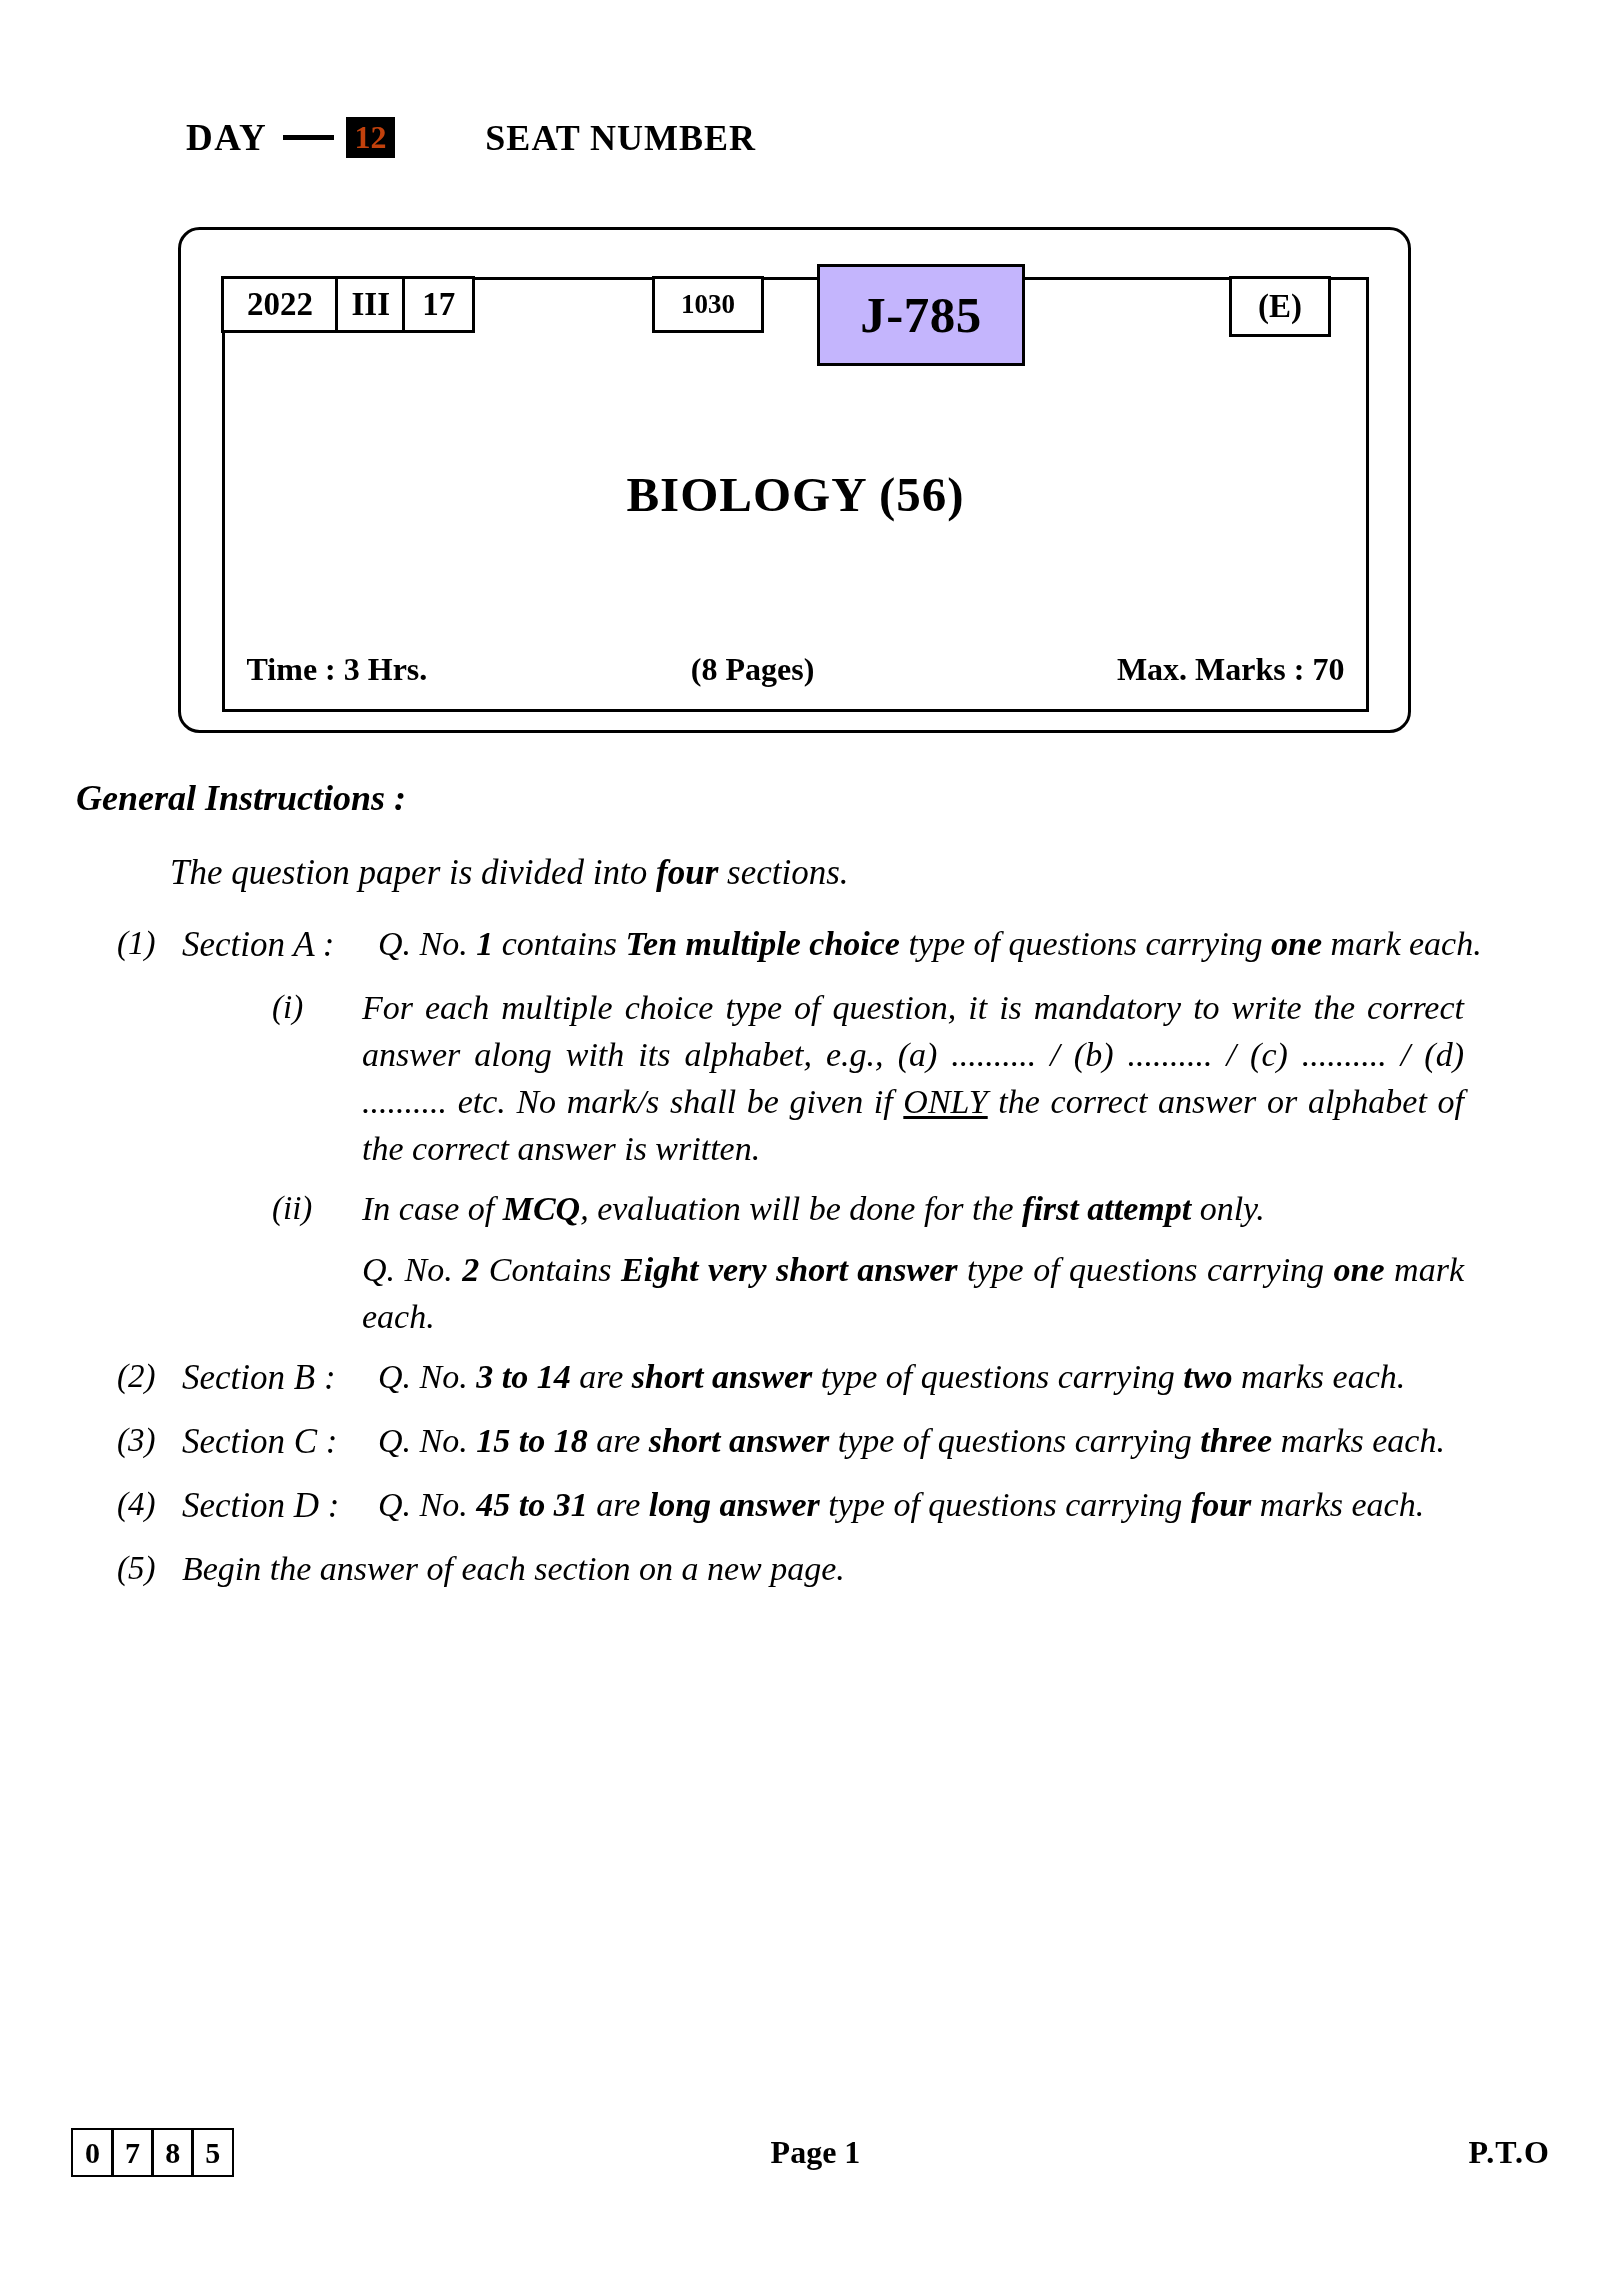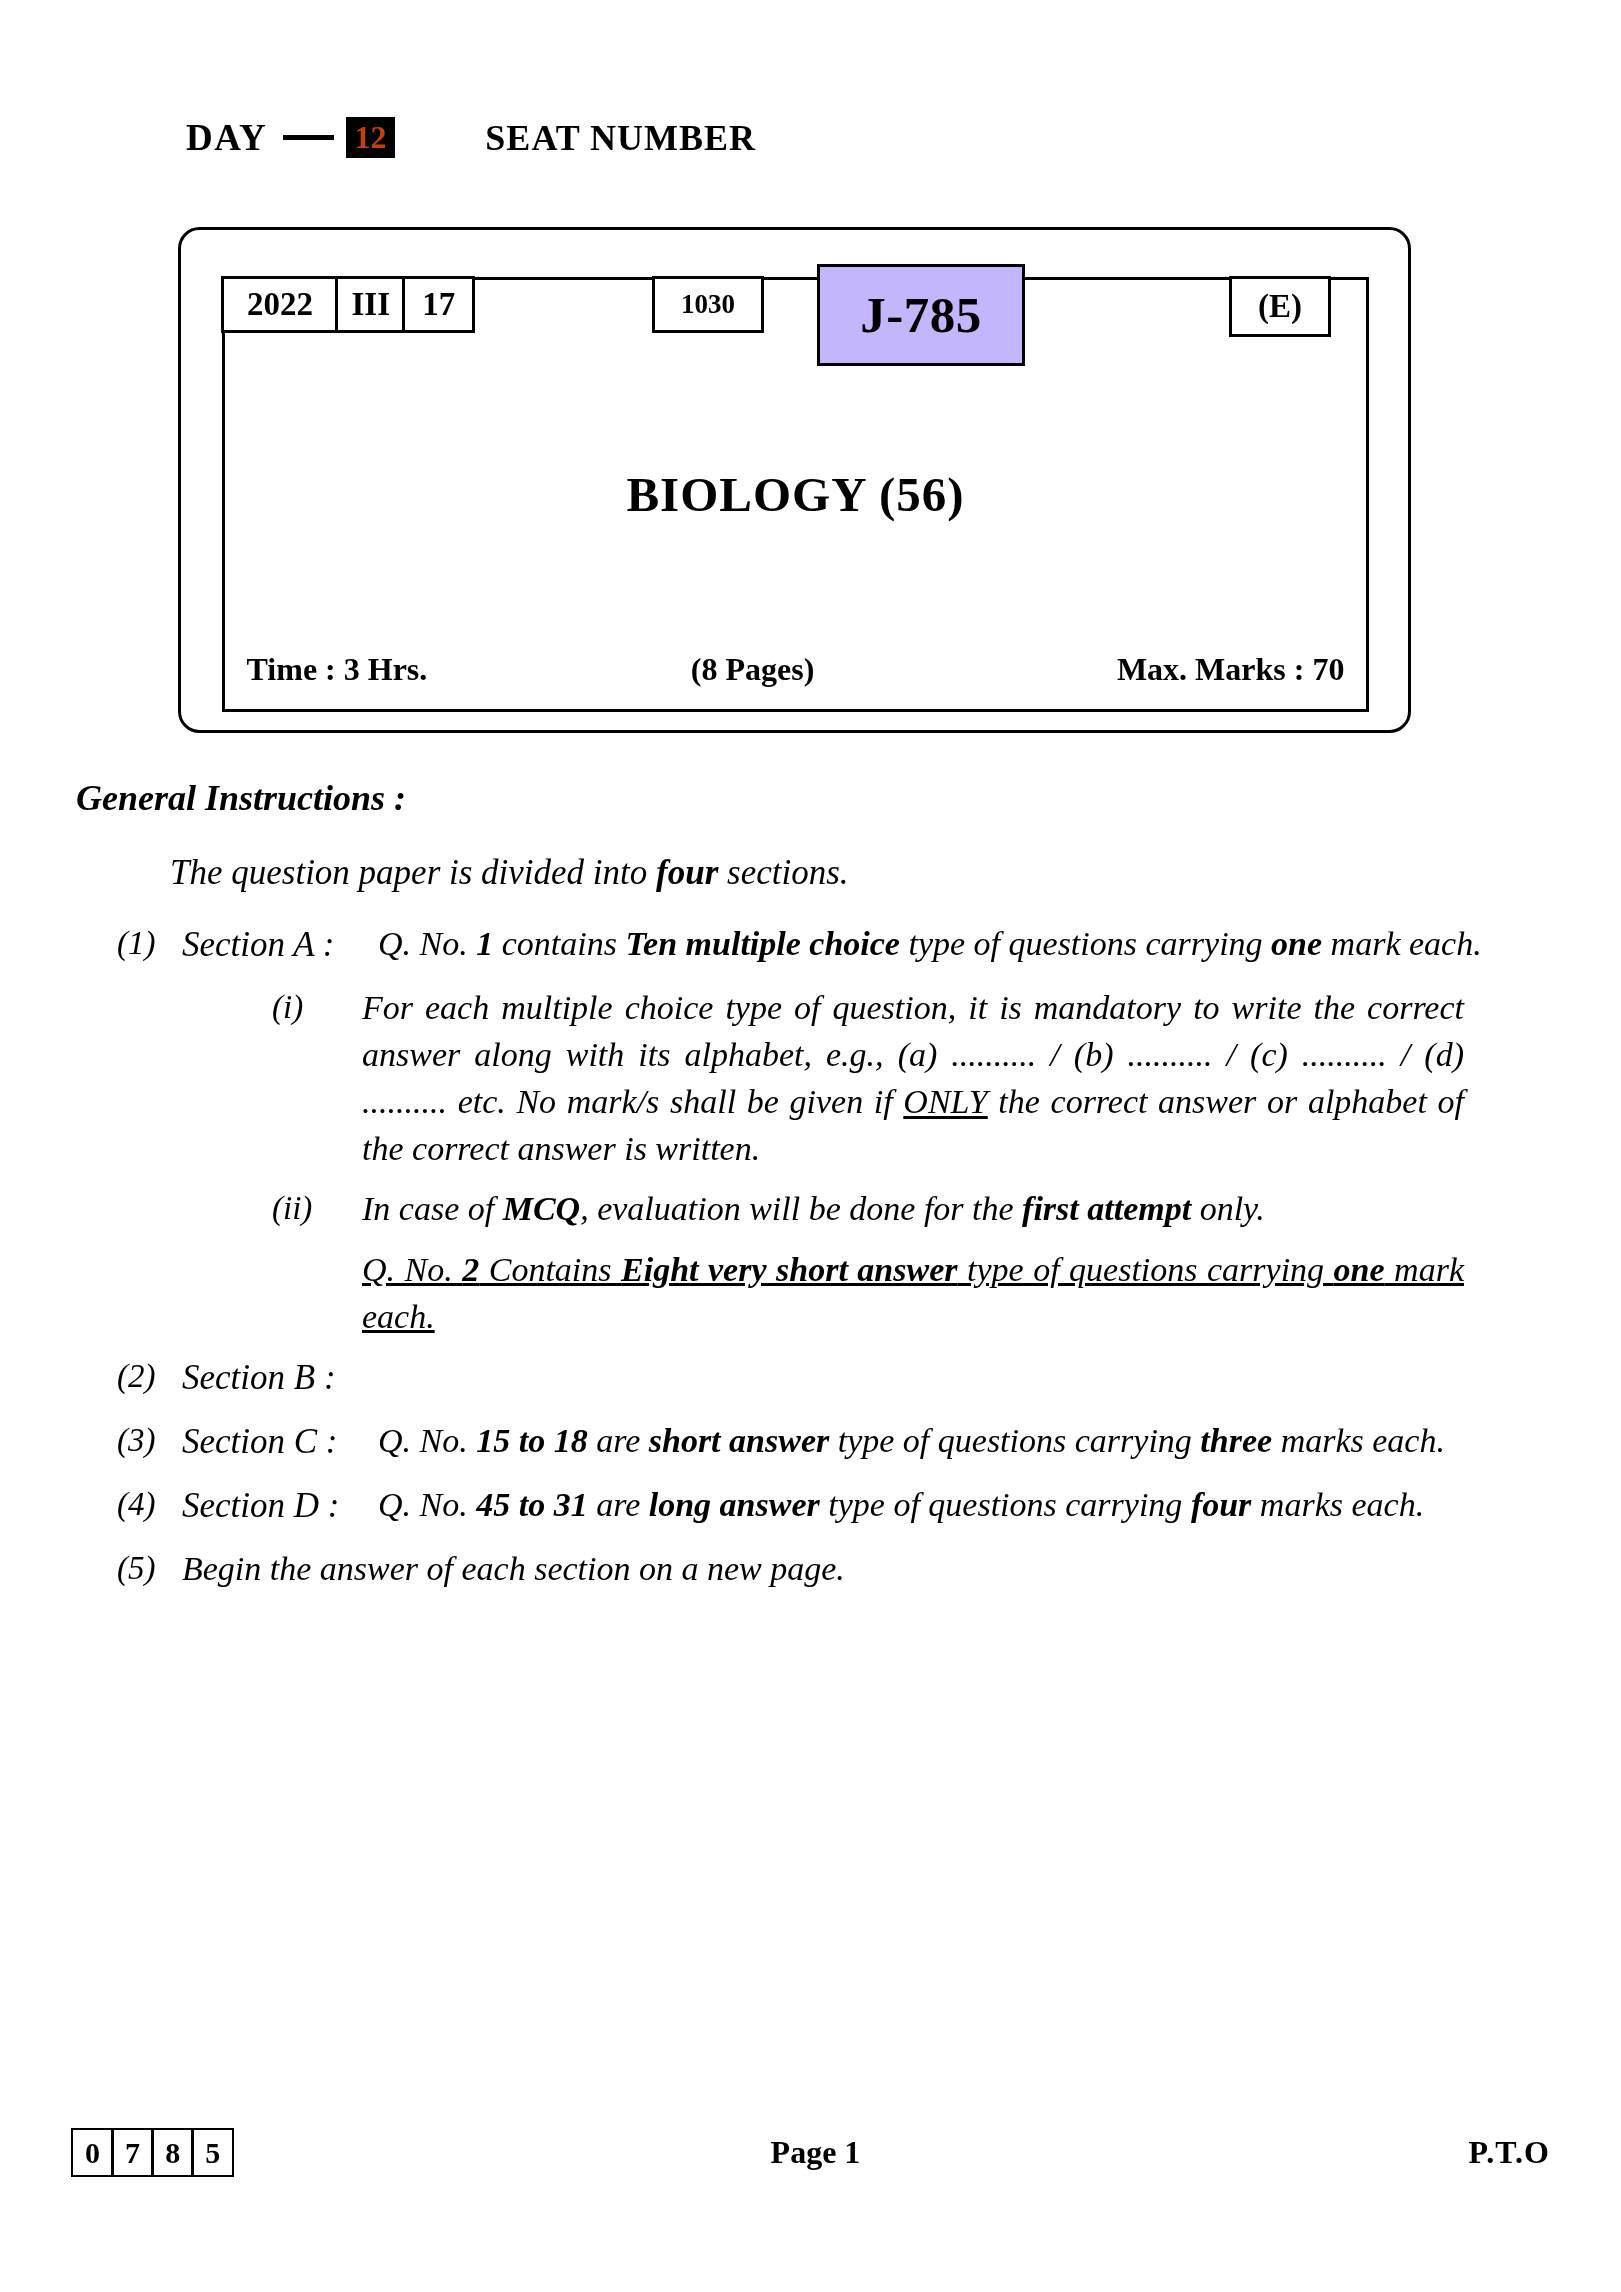--- a/index.html
+++ b/index.html
@@ -243,21 +243,20 @@
     text-align: justify;
     font-size: 34px;
     padding-right: 82px;
   }
   .para-indent {
     margin-left: 286px;
     margin-bottom: 13.7px;
     padding-right: 82px;
     text-align: justify;
     font-size: 34px;
-    text-decoration: underline;
   }
   .rule.no-label .rule-text { padding-right: 78px; }
 
   b, .b { font-weight: bold; }
   u { text-decoration: underline; text-underline-offset: 2.9px; }
 
   
   .footer {
     position: absolute;
     left: 71px;
@@ -355,20 +354,21 @@
     <div class="subrule">
       <div class="subrule-num">(ii)</div>
       <div class="subrule-text">In case of <b>MCQ</b>, evaluation will be done for the <b>first attempt</b> only.</div>
     </div>
 
     <div class="para-indent">Q. No. <b>2</b>  Contains <b>Eight very short answer</b> type of questions carrying <b>one</b> mark each.</div>
 
     <div class="rule">
       <div class="rule-num">(2)</div>
       <div class="rule-label">Section B :</div>
+      <div class="rule-text">Q. No. <b>3 to 14</b> are <b>short answer</b> type of questions carrying <b>two</b> marks each.</div>
     </div>
 
     <div class="rule">
       <div class="rule-num">(3)</div>
       <div class="rule-label">Section C :</div>
       <div class="rule-text">Q. No. <b>15 to 18</b> are <b>short answer</b> type of questions carrying <b>three</b> marks each.</div>
     </div>
 
     <div class="rule">
       <div class="rule-num">(4)</div>

